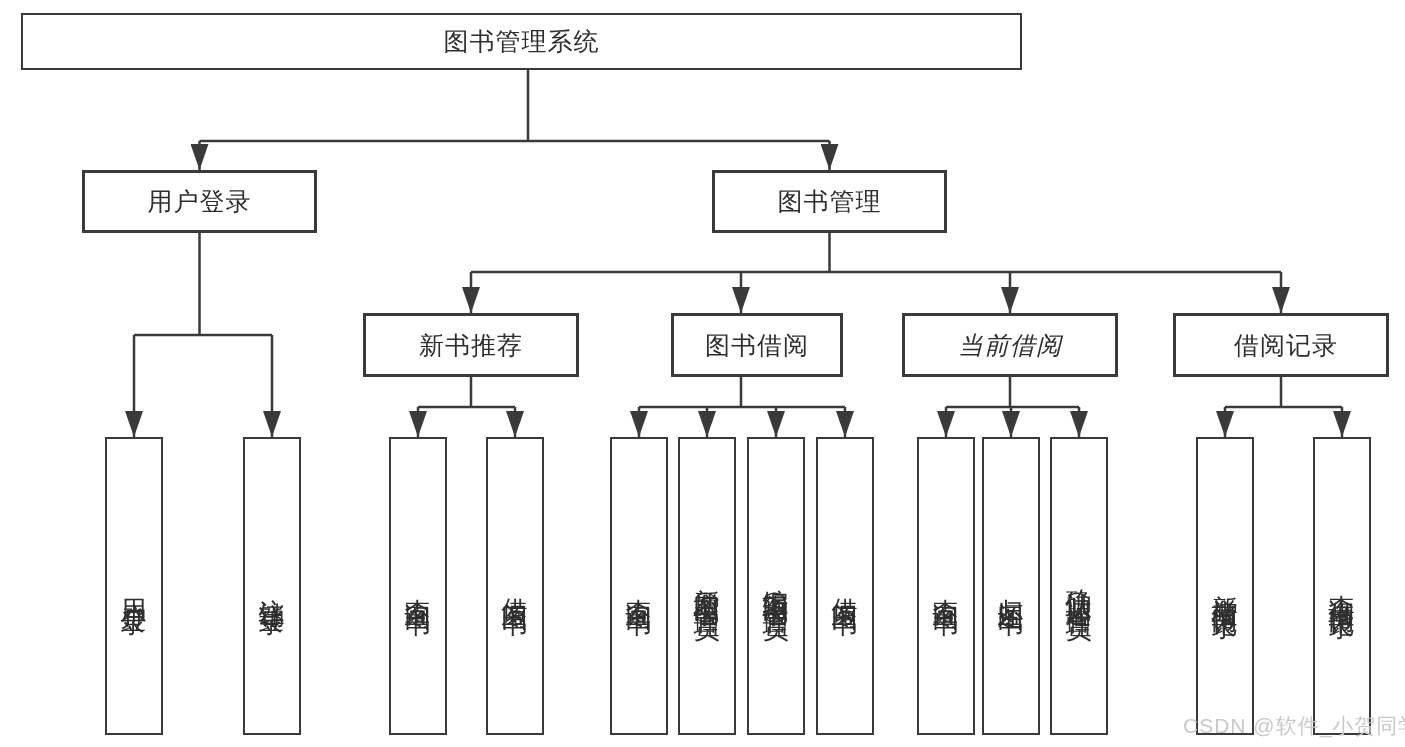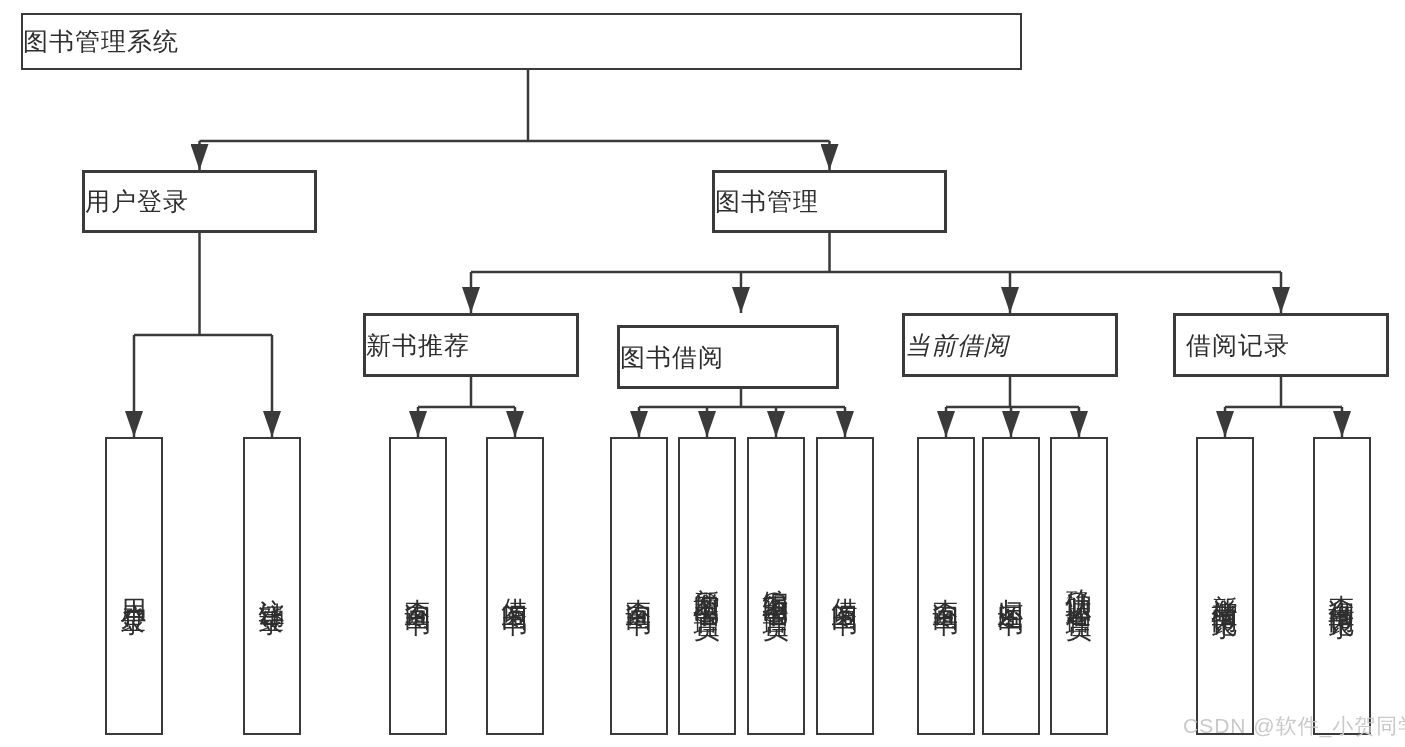--- a/index.html
+++ b/index.html
@@ -18,20 +18,21 @@
     width: 1405px; height: 747px;
     z-index: 1;
   }
   .node {
     position: absolute;
     box-sizing: border-box;
     background: #ffffff;
     border: 3px solid #3a3a3a;
     display: flex;
     align-items: center;
+    justify-content: center;
     font-size: 25px;
     letter-spacing: 1px;
     z-index: 2;
   }
   .node.root { border-width: 2px; }
   .leaf {
     position: absolute;
     box-sizing: border-box;
     background: #ffffff;
     border: 2px solid #3a3a3a;
@@ -51,21 +52,21 @@
     line-height: 1;
     white-space: nowrap;
   }
   
   .n-root { left: 21px; top: 13px; width: 1001px; height: 57px; }
   
   .n-l2-a { left: 82px;  top: 170px; width: 235px; height: 63px; }
   .n-l2-b { left: 712px; top: 170px; width: 235px; height: 63px; }
   
   .n-l3-a { left: 363px;  top: 313px; width: 216px; height: 64px; }
-  .n-l3-b { left: 617px;  top: 313px; width: 222px; height: 64px; margin-top: 12px; }
+  .n-l3-b { left: 671px;  top: 313px; width: 172px; height: 64px; }
   .n-l3-c { left: 902px;  top: 313px; width: 216px; height: 64px; font-style: italic; }
   .n-l3-d { left: 1173px; top: 313px; width: 216px; height: 64px; padding-left: 10px; }
   
   .lf-1  { left: 105px; }
   .lf-2  { left: 243px; }
   .lf-3  { left: 389px; }
   .lf-4  { left: 486px; }
   .lf-5  { left: 610px; }
   .lf-6  { left: 678px; }
   .lf-7  { left: 747px; }

